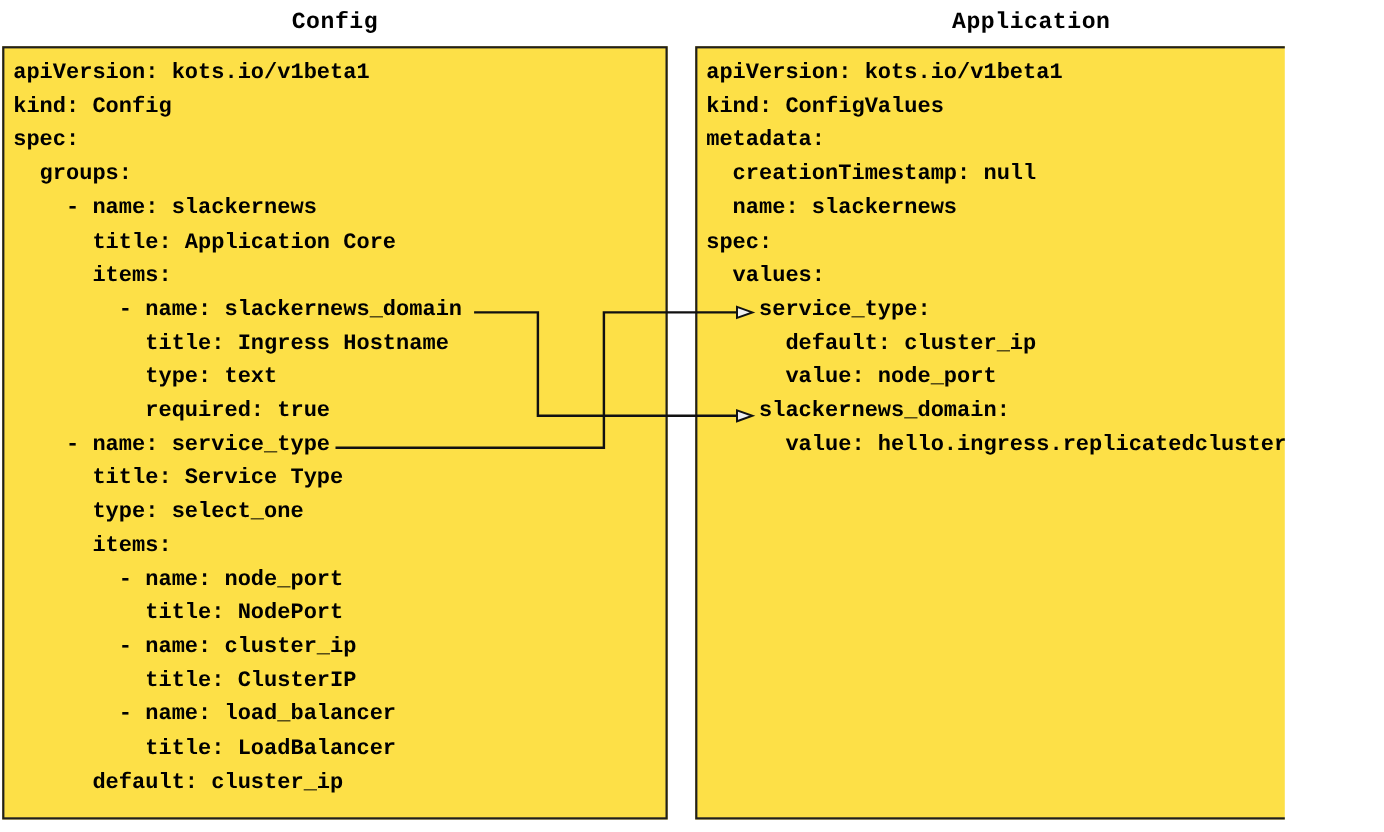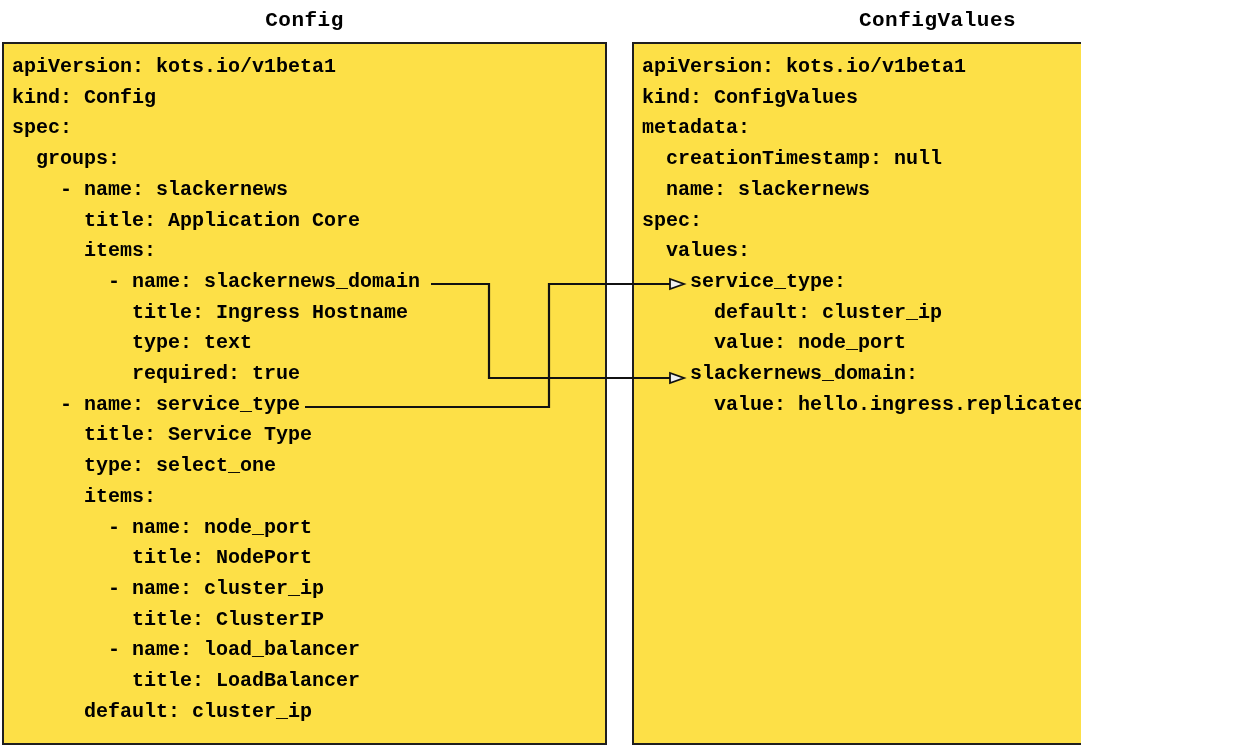--- a/index.html
+++ b/index.html
@@ -2,21 +2,21 @@
 <html><head>
 <meta charset="utf-8">
 <style>
   html, body {
     margin: 0;
     padding: 0;
     background: #ffffff;
   }
   .canvas {
     position: relative;
-    width: 1081px;
+    width: 1168px;
     height: 756px;
     background: #ffffff;
     overflow: hidden;
     font-family: "Liberation Mono", "DejaVu Sans Mono", monospace;
     text-decoration: underline;
   }
   .panel-title {
     position: absolute;
     top: 4px;
     height: 34px;
@@ -66,21 +66,21 @@
     stroke-linejoin: miter;
   }
 </style>
 </head>
 <body>
 
 <div class="canvas">
 
   <div class="panel-title left">Config</div>
 
-  <div class="panel-title right">ConfigValues</div>
+  <div class="panel-title right">Application</div>
 
   <div class="panel left">
     <pre>apiVersion: kots.io/v1beta1
 kind: Config
 spec:
   groups:
     - name: slackernews
       title: Application Core
       items:
         - name: slackernews_domain

